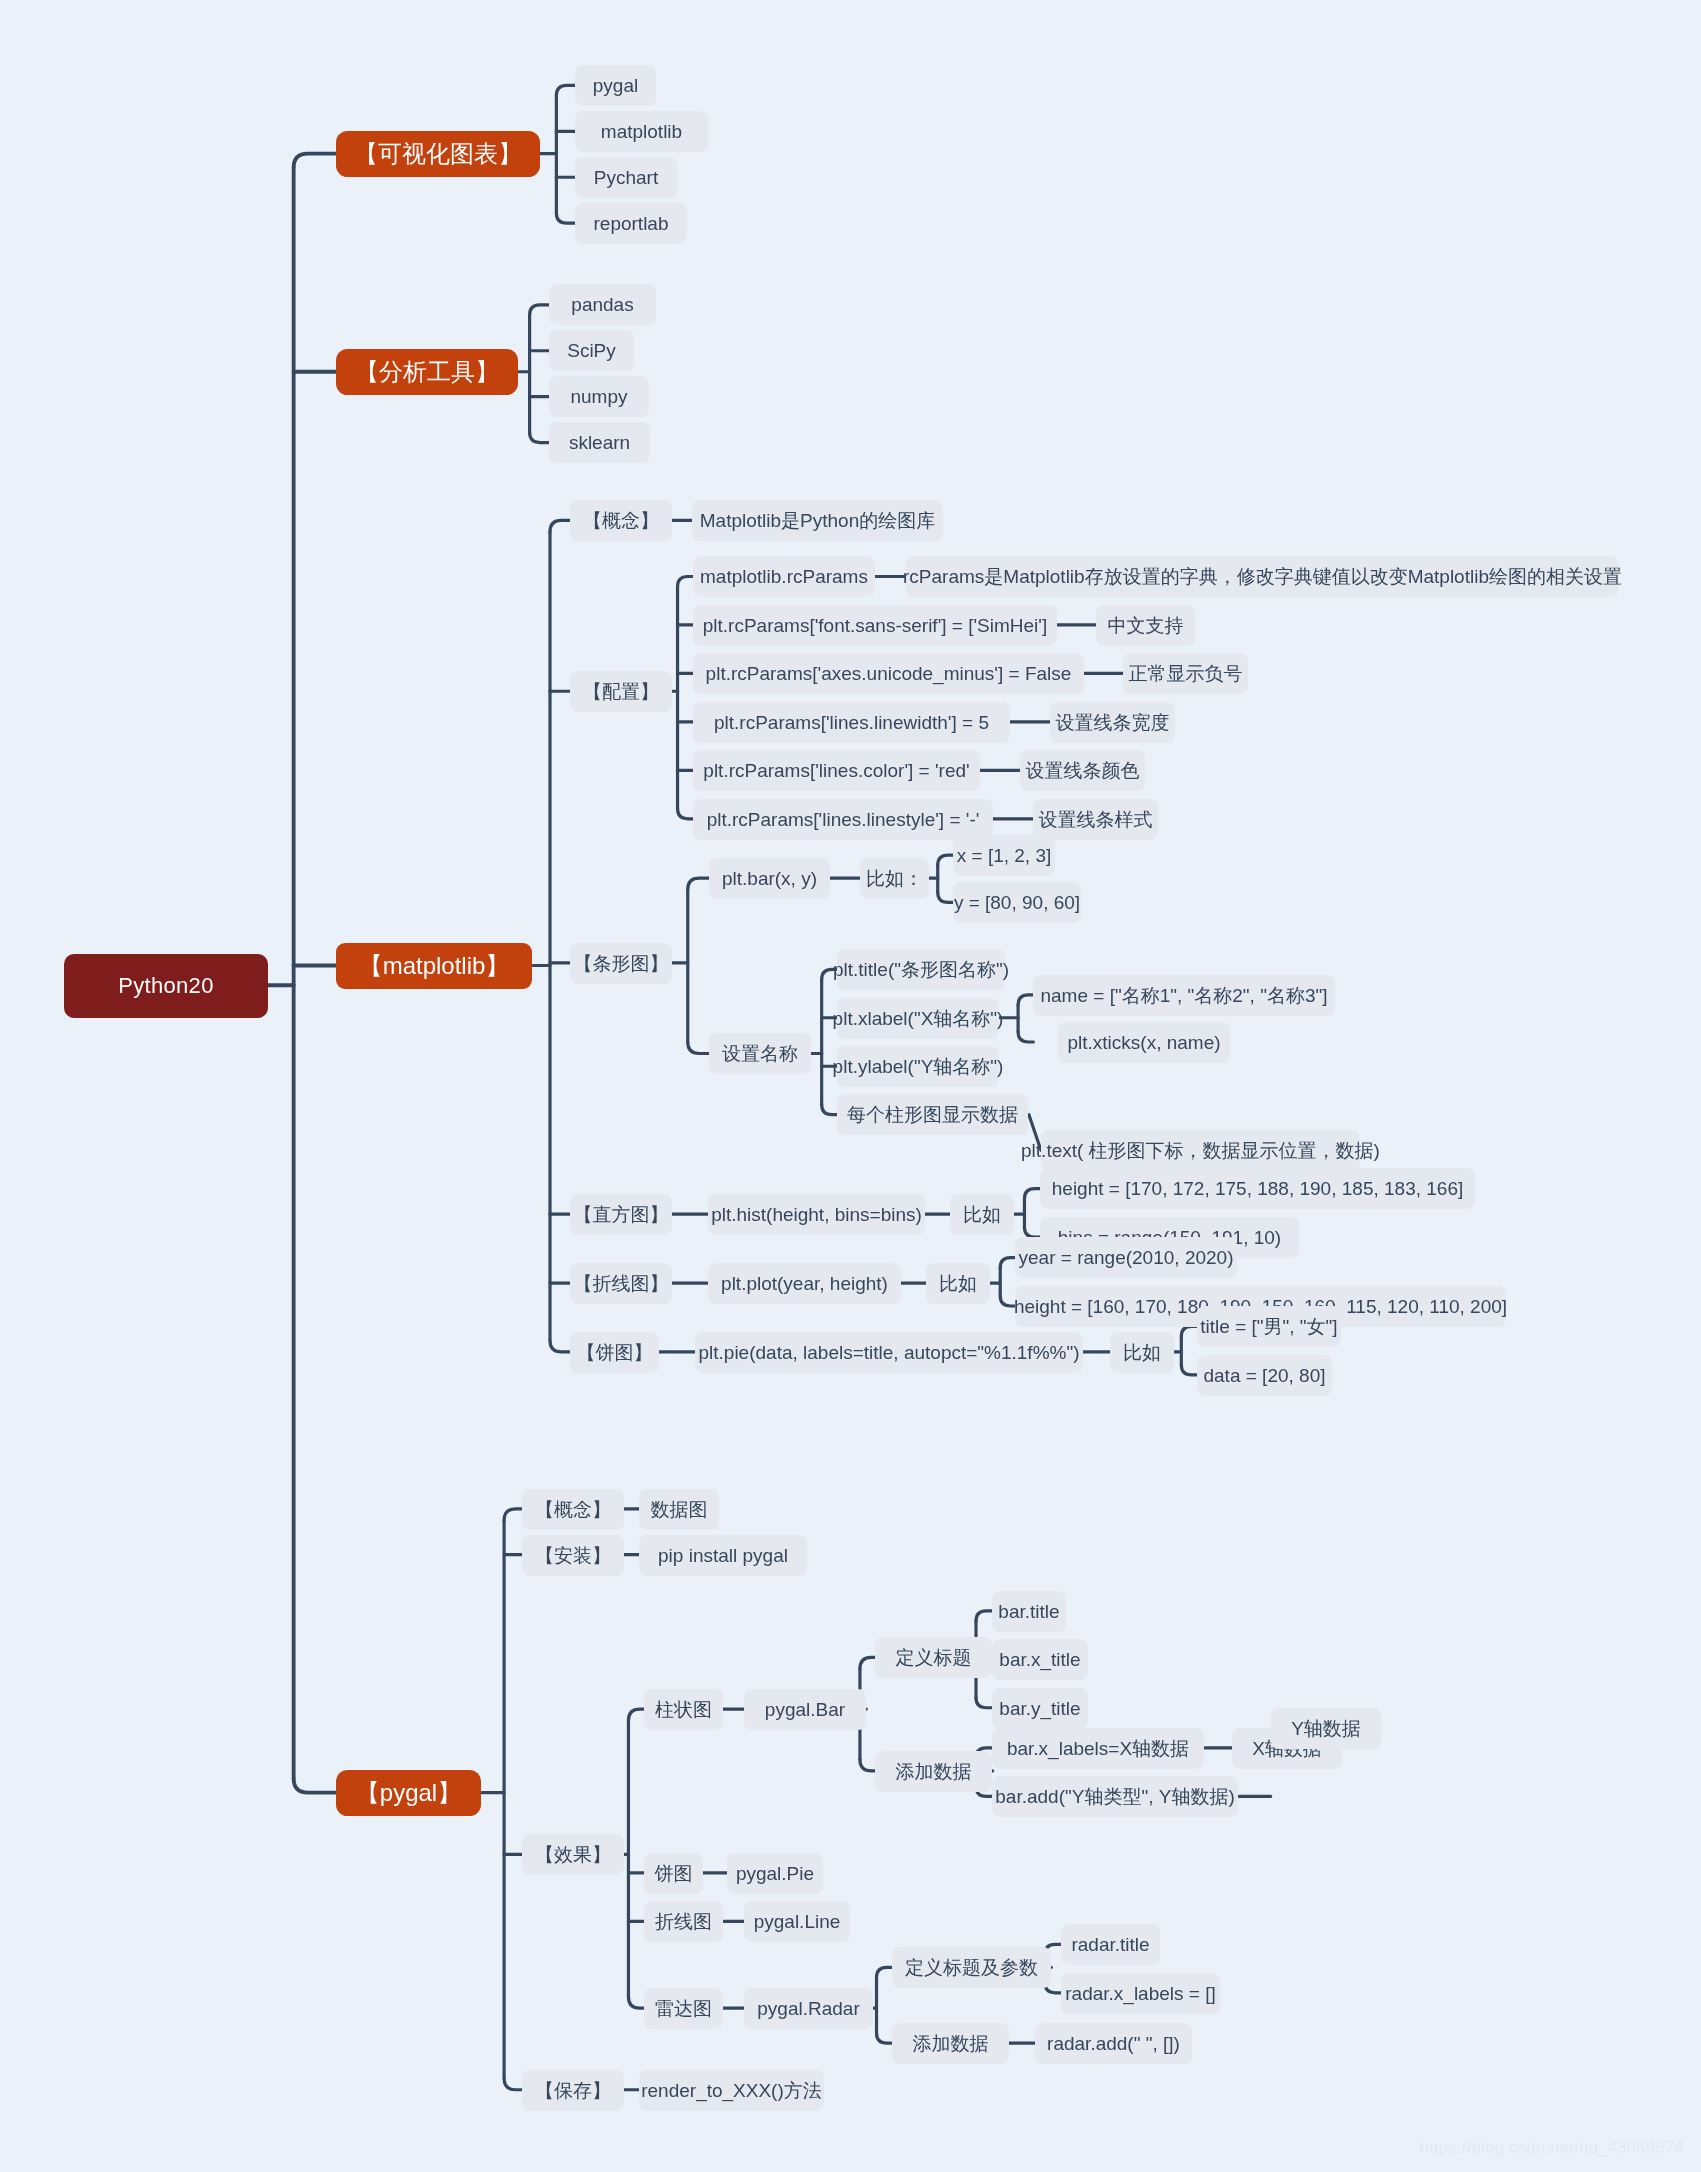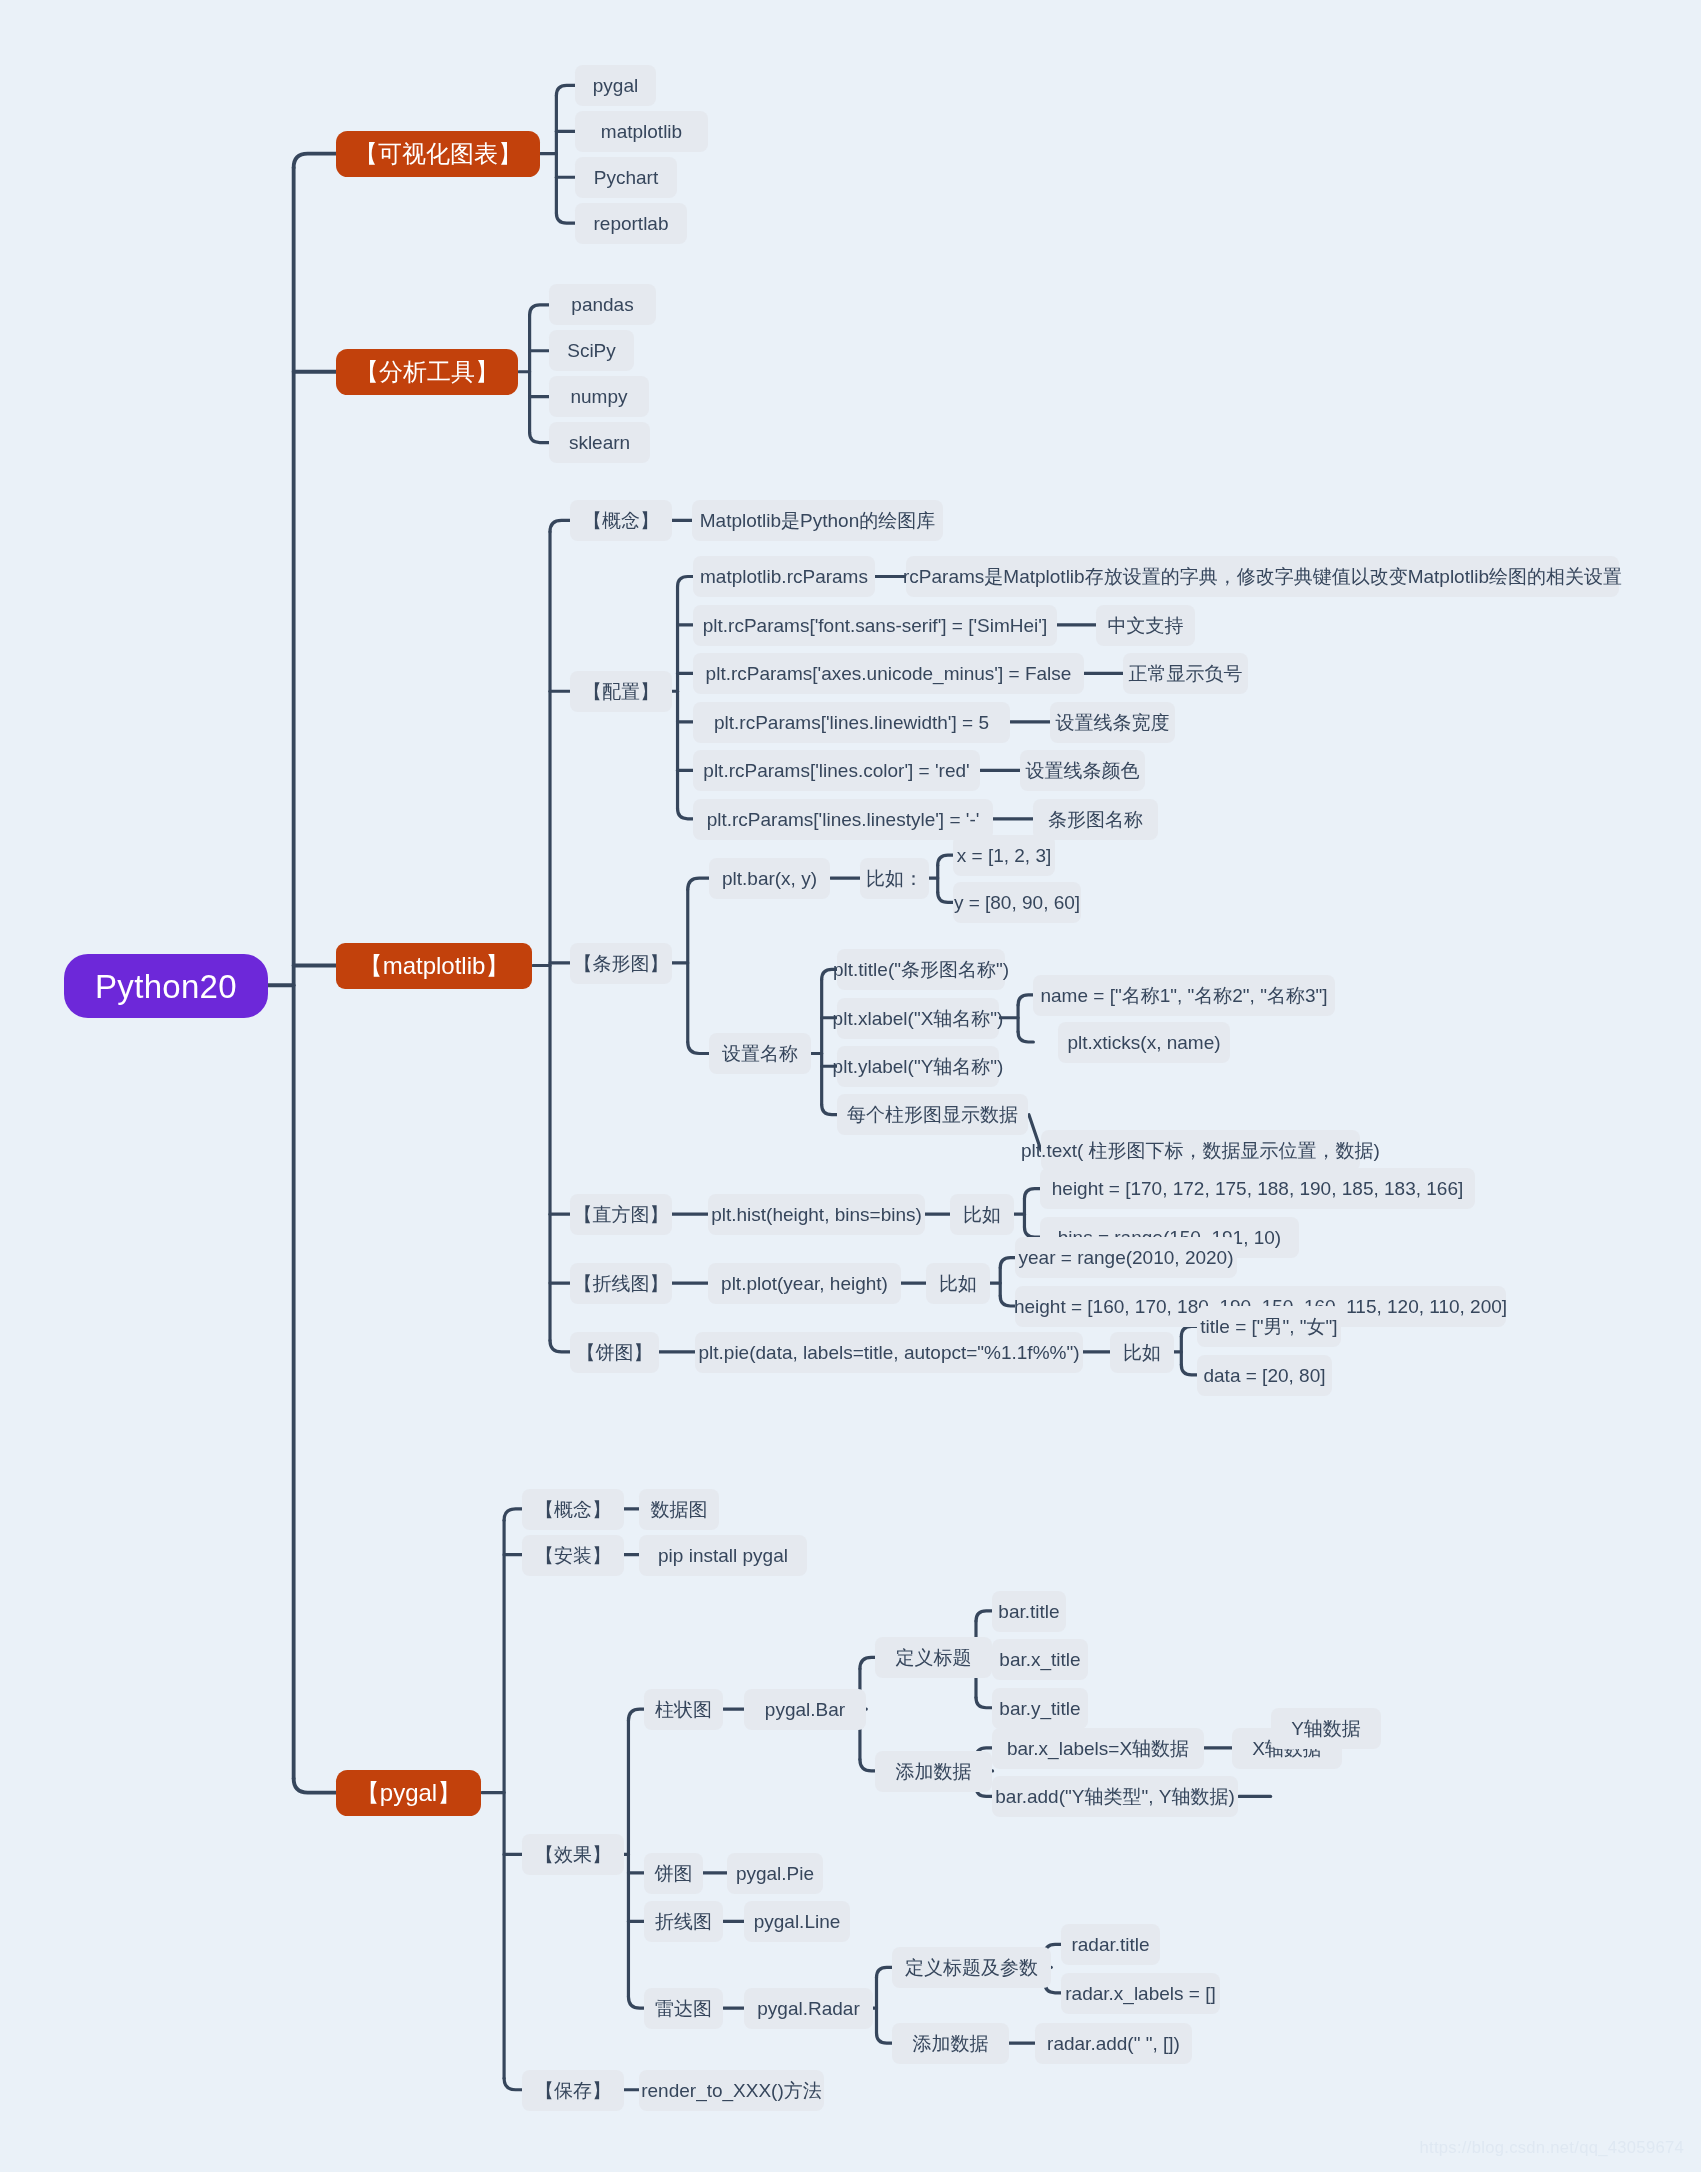--- a/index.html
+++ b/index.html
@@ -13,23 +13,23 @@
   #wires{position:absolute;left:0;top:0;width:1702px;height:2172px;pointer-events:none;}
   .node{
     position:absolute;
     display:flex;align-items:center;justify-content:center;
     box-sizing:border-box;
     white-space:nowrap;
     border-radius:9px;
     line-height:1;
   }
   .node.root{
-    background:#6d28d9;color:#ffffff;
-    border-radius:24px;
-    font-size:33px;
+    background:#7f1d1d;color:#ffffff;
+    border-radius:10px;
+    font-size:22px;
     letter-spacing:0.3px;
   }
   .node.main{
     background:#c2410c;color:#ffffff;
     border-radius:11.5px;
     font-size:24px;
   }
   .node.leaf{
     background:#e5e9ef;color:#36465c;
     border-radius:7.7px;
@@ -192,21 +192,21 @@
       <div class="node leaf" style="left: 906px; top: 556px; width: 713px; height: 41px;">rcParams是Matplotlib存放设置的字典，修改字典键值以改变Matplotlib绘图的相关设置</div>
       <div class="node leaf" style="left: 693px; top: 605px; width: 364px; height: 41px;">plt.rcParams['font.sans-serif'] =  ['SimHei']</div>
       <div class="node leaf" style="left: 1096px; top: 605px; width: 99px; height: 41px;">中文支持</div>
       <div class="node leaf" style="left: 693px; top: 653px; width: 391px; height: 41px;">plt.rcParams['axes.unicode_minus'] = False</div>
       <div class="node leaf" style="left: 1123px; top: 653px; width: 125px; height: 41px;">正常显示负号</div>
       <div class="node leaf" style="left: 693px; top: 702px; width: 317px; height: 41px;">plt.rcParams['lines.linewidth'] =  5</div>
       <div class="node leaf" style="left: 1050px; top: 702px; width: 125px; height: 41px;">设置线条宽度</div>
       <div class="node leaf" style="left: 693px; top: 750px; width: 287px; height: 41px;">plt.rcParams['lines.color'] =  'red'</div>
       <div class="node leaf" style="left: 1020px; top: 750px; width: 125px; height: 41px;">设置线条颜色</div>
       <div class="node leaf" style="left: 693px; top: 799px; width: 300px; height: 41px;">plt.rcParams['lines.linestyle'] =  '-'</div>
-      <div class="node leaf" style="left: 1033px; top: 799px; width: 125px; height: 41px;">条形图名称</div>
+      <div class="node leaf" style="left: 1033px; top: 799px; width: 125px; height: 41px;">设置线条样式</div>
       <div class="node leaf" style="left: 570px; top: 943px; width: 102px; height: 41px;">【条形图】</div>
       <div class="node leaf" style="left: 709px; top: 858px; width: 121px; height: 41px;">plt.bar(x, y)</div>
       <div class="node leaf" style="left: 860px; top: 858px; width: 69px; height: 41px;">比如：</div>
       <div class="node leaf" style="left: 953px; top: 835px; width: 102px; height: 41px;">x = [1, 2, 3]</div>
       <div class="node leaf" style="left: 953px; top: 882px; width: 128px; height: 41px;">y = [80, 90, 60]</div>
       <div class="node leaf" style="left: 709px; top: 1033px; width: 102px; height: 41px;">设置名称</div>
       <div class="node leaf" style="left: 837px; top: 949px; width: 168px; height: 41px;">plt.title("条形图名称")</div>
       <div class="node leaf" style="left: 837px; top: 998px; width: 162px; height: 41px;">plt.xlabel("X轴名称")</div>
       <div class="node leaf" style="left: 1033px; top: 975px; width: 302px; height: 41px;">name = ["名称1", "名称2", "名称3"]</div>
       <div class="node leaf" style="left: 1058px; top: 1022px; width: 172px; height: 41px;">plt.xticks(x, name)</div>

